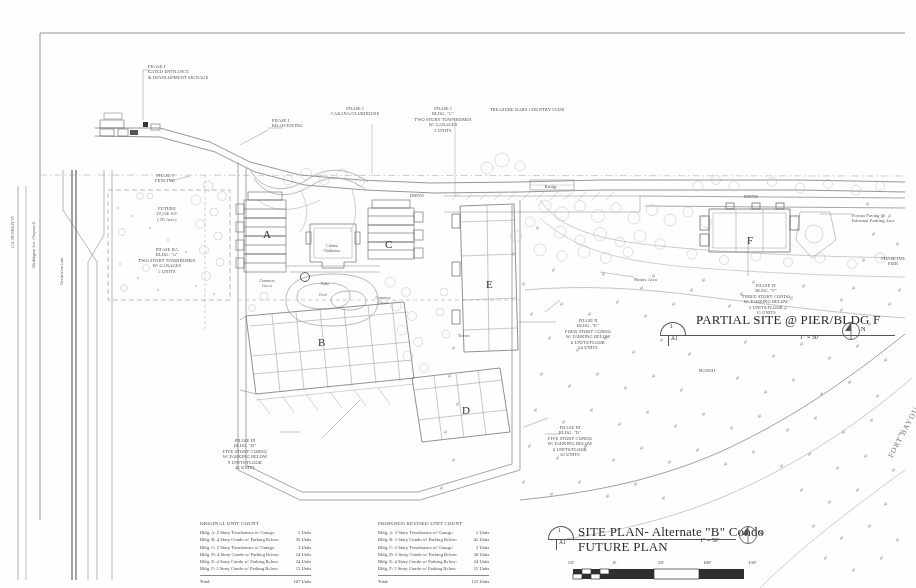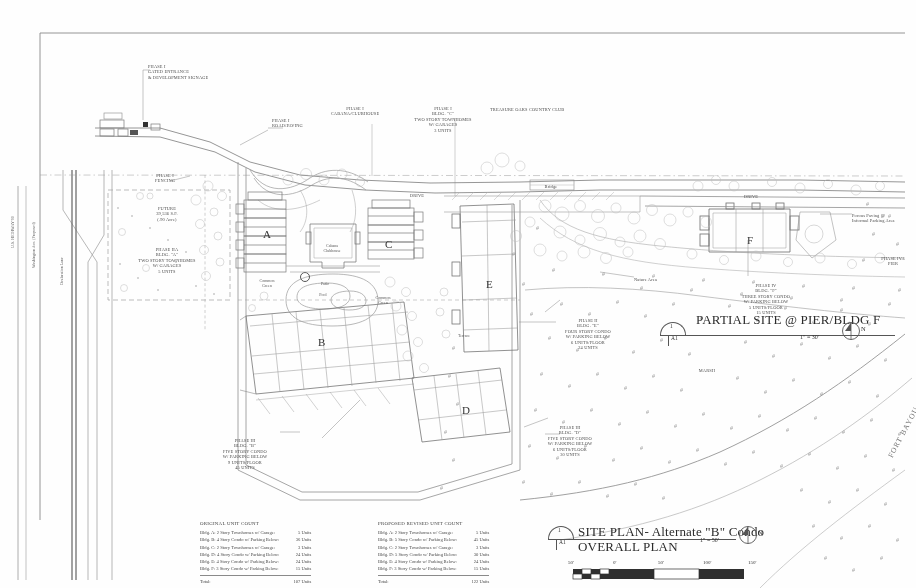--- a/index.html
+++ b/index.html
@@ -521,21 +521,21 @@
     <div class="north-lbl" style="left:861px;top:325px;">N</div>
   </div>
 
   <div class="titleblk">
     <div class="tb-bubble" style="left:548px;top:526px;"></div>
     <div class="tb-num" style="left:558px;top:527px;">1</div>
     <div class="tb-vrule" style="left:556px;top:539px;height:11px;"></div>
     <div class="tb-a1" style="left:559px;top:539px;">A1</div>
     <div class="tb-rule" style="left:548px;top:539px;width:188px;"></div>
     <div class="tb-title" style="left:578px;top:524px;">SITE PLAN-  Alternate "B" Condo</div>
-    <div class="tb-title2" style="left:578px;top:539px;">OVERALL PLAN</div>
+    <div class="tb-title2" style="left:578px;top:539px;">FUTURE PLAN</div>
     <div class="tb-scale" style="left:700px;top:537px;">1" = 50'</div>
     <svg width="30" height="22" style="left:737px;top:524px;">
       <circle cx="11" cy="11" r="8.5" fill="none" stroke="#555" stroke-width=".9"></circle>
       <path d="M11 2.5 L11 19.5" stroke="#555" stroke-width=".8"></path>
       <path d="M11 2.5 L5 11 L11 11 Z" fill="#555"></path>
     </svg>
     <div class="north-lbl" style="left:758px;top:529px;">N</div>
   </div>
 
   <div>

